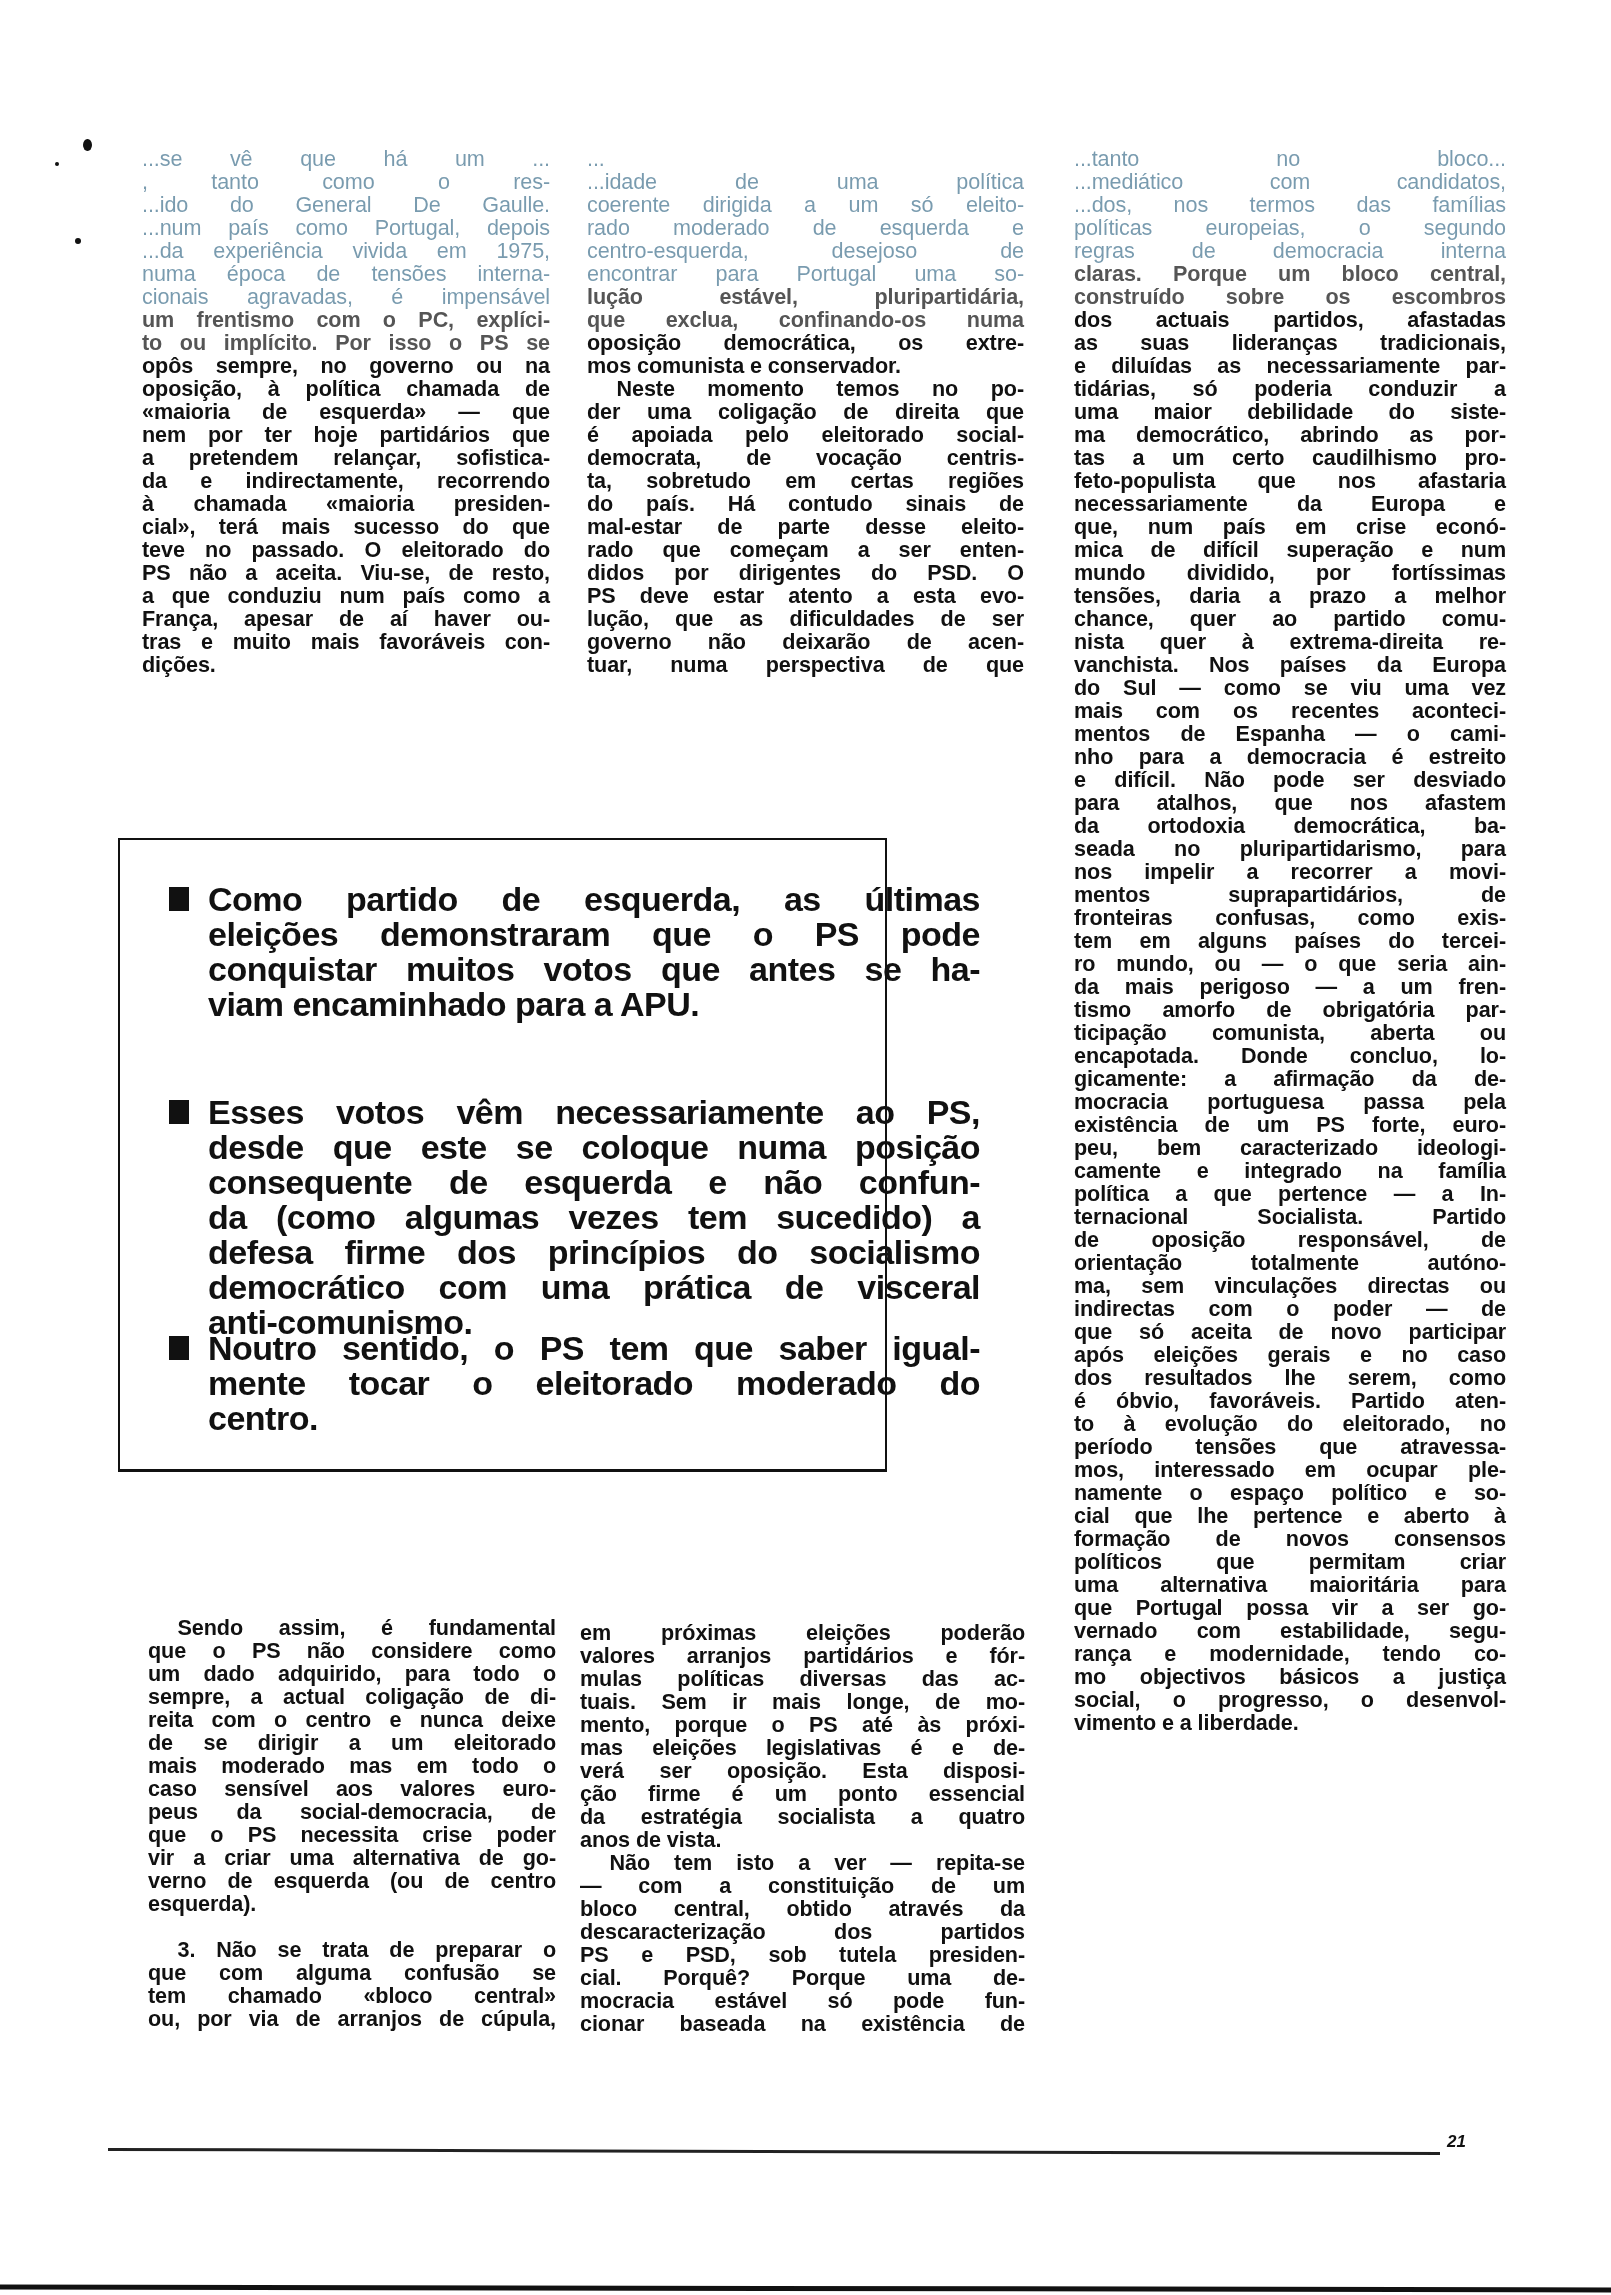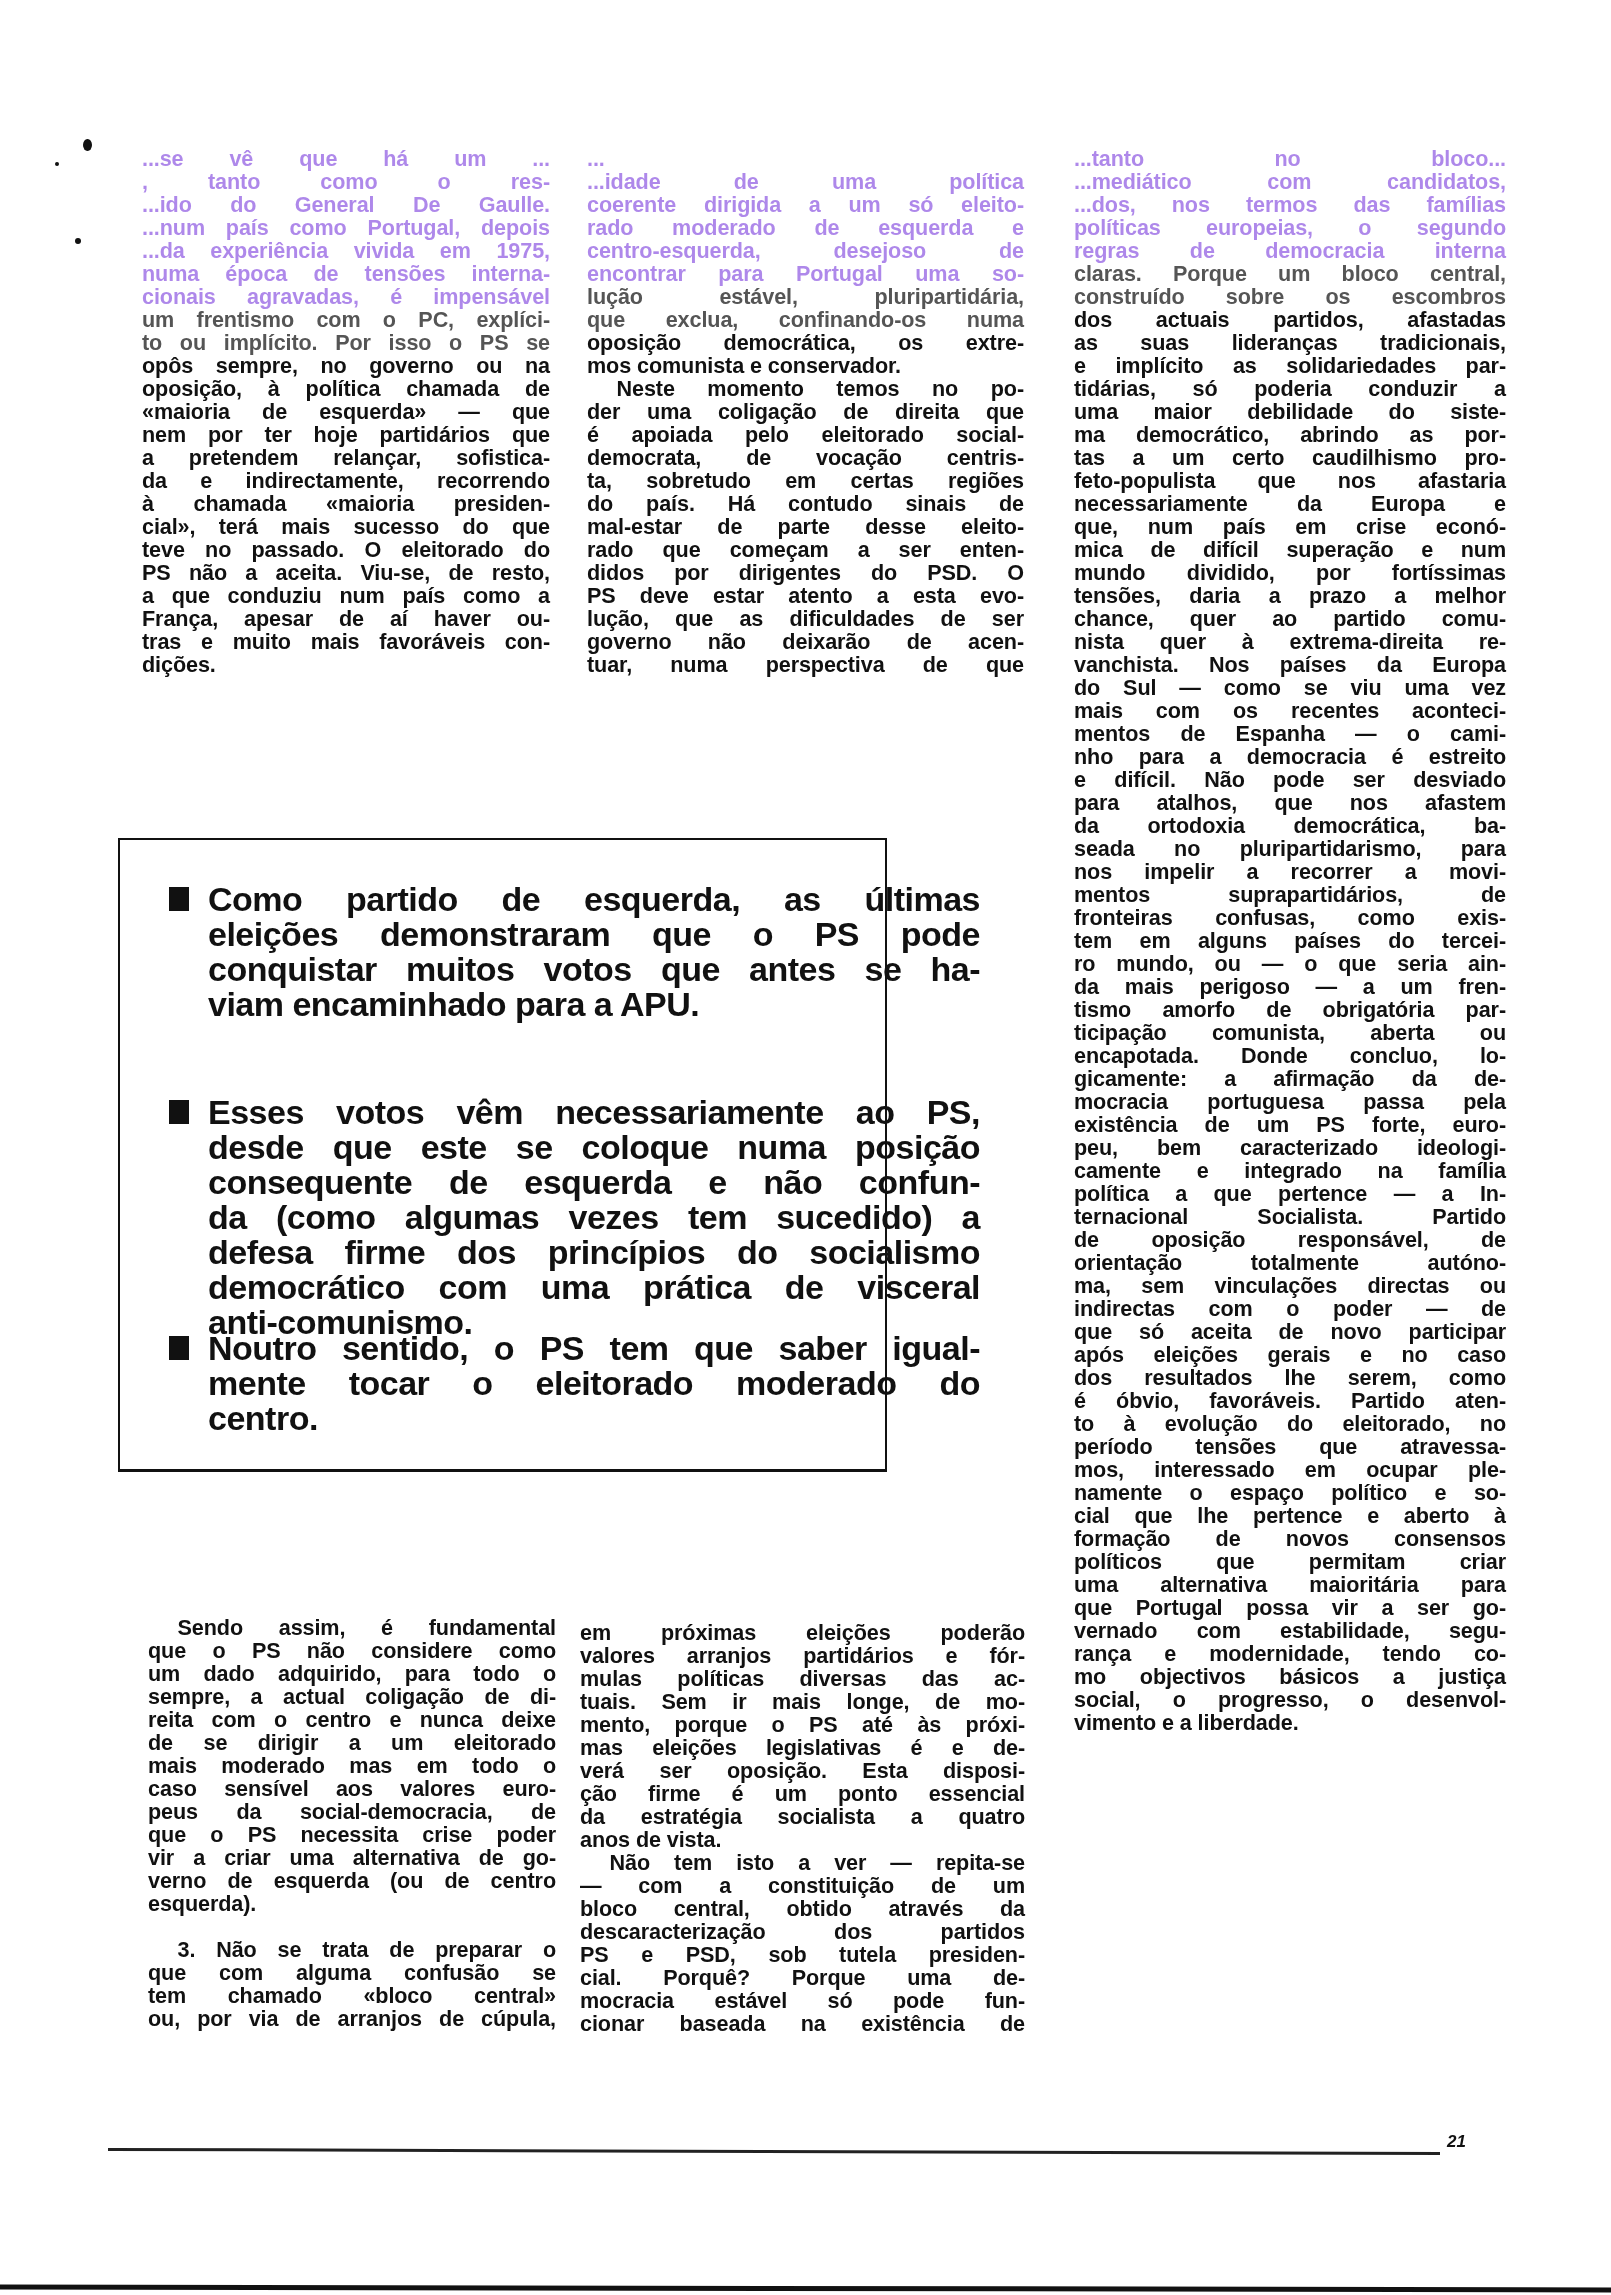--- a/index.html
+++ b/index.html
@@ -2,21 +2,21 @@
 <html style="font-size:7.9px"><head>
 <meta charset="utf-8">
 <style>
   html, body { margin:0; padding:0; background:#ffffff; }
   body { width:1612px; height:2295px; position:relative; overflow:hidden;
          font-family:"Liberation Sans", "DejaVu Sans", sans-serif; color:#111; }
   .col { position:absolute; font-size:21.6px; line-height:23px; text-align:justify;
          font-weight:bold; letter-spacing:-0.1px; }
   .col .line { display:block; text-align:justify; text-align-last:justify; white-space:nowrap; overflow:visible; height:23px; }
   .col .line.last { text-align-last:left; }
-  .faded { color:#6d28d9; font-weight:bold; opacity:0.55; }
+  .faded { color:#0c4a6e; font-weight:normal; opacity:0.55; }
   .semi { color:#555; }
   .indent { padding-left:29.5px; }
   #col-top-left   { left:142px;  top:147px; width:408px; }
   #col-top-mid    { left:587px; top:147px; width:437px; }
   #col-right      { left:1074px; top:147px; width:432px; }
   #box { position:absolute; left:118px; top:838px; width:769px; height:634px;
          border:2.5px solid #111; border-top-width:2.9px; border-bottom-width:3.4px; box-sizing:border-box; }
   .bullet-item { position:absolute; left:54px; width:806px; font-size:34px; line-height:35px;
                  font-weight:bold; font-family:"Liberation Sans", sans-serif; letter-spacing:-0.5px; }
   .bullet-item .line { display:block; white-space:nowrap; text-align:justify; text-align-last:justify; }
@@ -92,21 +92,21 @@
   <div class="col" id="col-right">
       <span class="line faded">...tanto no bloco...</span>
       <span class="line faded">...mediático com candidatos,</span>
       <span class="line faded">...dos, nos termos das famílias</span>
       <span class="line faded">políticas europeias, o segundo</span>
       <span class="line faded">regras de democracia interna</span>
       <span class="line semi">claras. Porque um bloco central,</span>
       <span class="line semi">construído sobre os escombros</span>
       <span class="line">dos actuais partidos, afastadas</span>
       <span class="line">as suas lideranças tradicionais,</span>
-      <span class="line">e implícito as solidariedades par-</span>
+      <span class="line">e diluídas as necessariamente par-</span>
       <span class="line">tidárias, só poderia conduzir a</span>
       <span class="line">uma maior debilidade do siste-</span>
       <span class="line">ma democrático, abrindo as por-</span>
       <span class="line">tas a um certo caudilhismo pro-</span>
       <span class="line">feto-populista que nos afastaria</span>
       <span class="line">necessariamente da Europa e</span>
       <span class="line">que, num país em crise econó-</span>
       <span class="line">mica de difícil superação e num</span>
       <span class="line">mundo dividido, por fortíssimas</span>
       <span class="line">tensões, daria a prazo a melhor</span>

